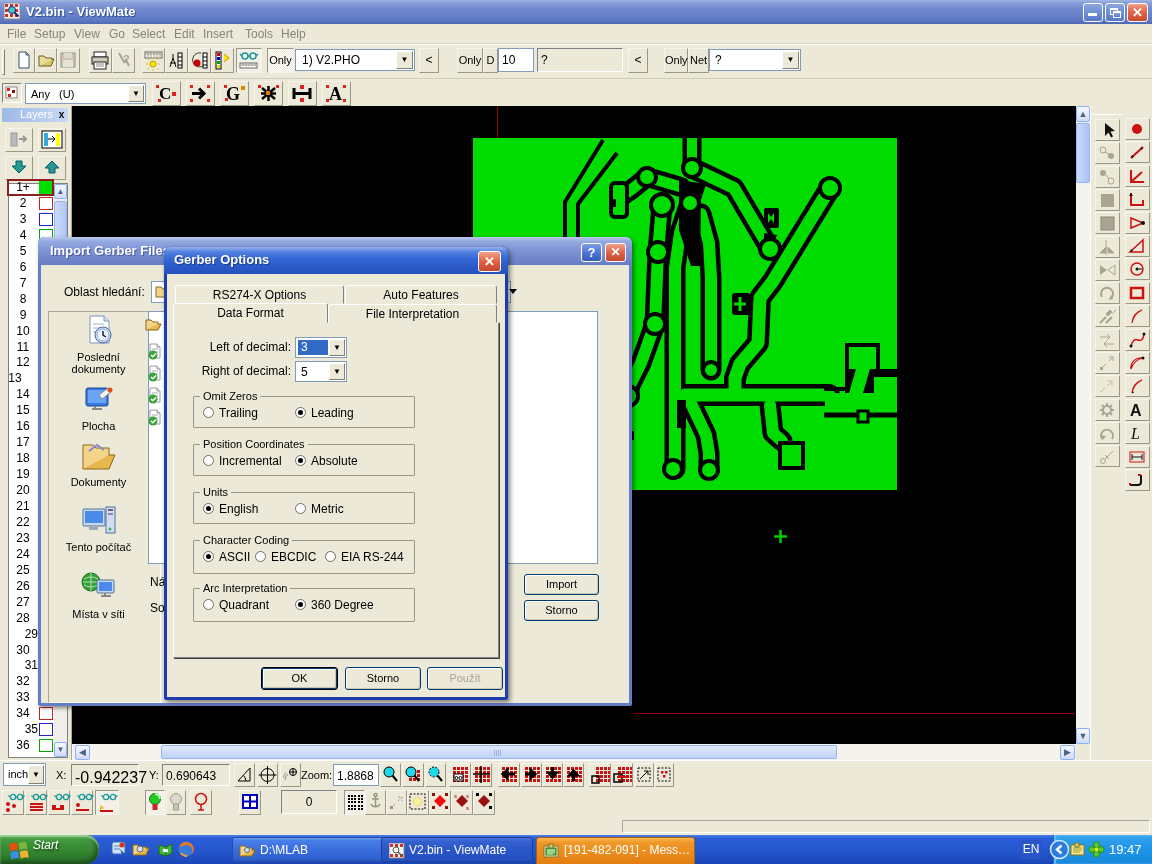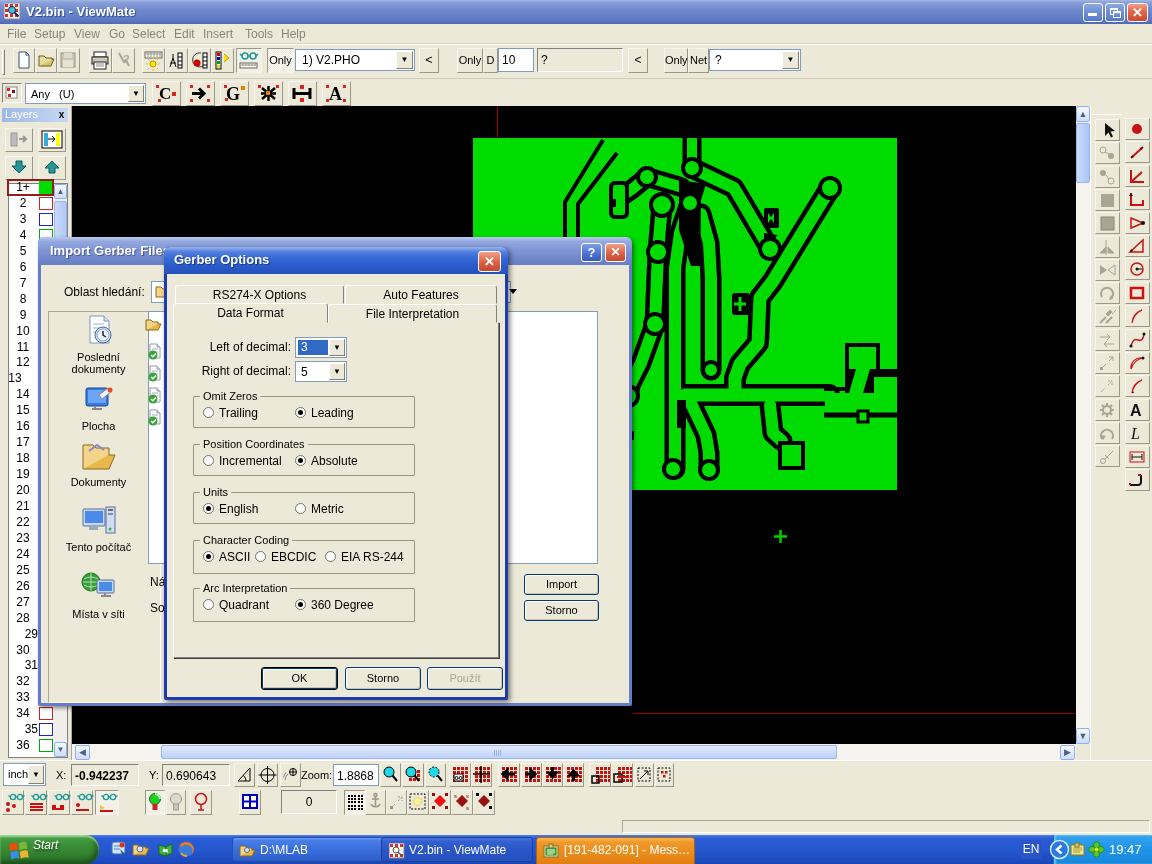--- a/index.html
+++ b/index.html
@@ -267,21 +267,21 @@
       <rect x="259" y="155" width="18" height="22" rx="3" fill="#000"></rect>
       <path d="M267 159 v14 M261 166 h12" stroke="#00dc00" stroke-width="3"></path>
     </svg>
   </div>
 
 <svg class="abs" style="left:774px;top:530px;" width="13" height="13">
     <path d="M6.5 0 V13 M0 6.5 H13" stroke="#00cc00" stroke-width="2.5"></path>
   </svg>
 
 <div class="abs" id="layerspanel" style="left:0;top:106px;width:72px;height:654px;background:#ece9d8;border-right:1px solid #aca899;">
-  <div class="abs" style="left:2px;top:2px;width:66px;height:14px;background:linear-gradient(90deg,#9db9e8,#c7d8f2);color:#fff;font-size:11px;padding-left:3px;">Layers</div>
+  <div class="abs" style="left:2px;top:2px;width:66px;height:14px;background:linear-gradient(90deg,#9db9e8,#c7d8f2);color:#fff;font-size:11px;padding-left:18px;">Layers</div>
   <div class="abs" style="left:56px;top:3px;width:11px;height:12px;color:#000;font-size:10px;font-weight:bold;text-align:center;line-height:11px;">x</div>
 
   <div class="tbtn" style="left:5px;top:22px;width:28px;height:24px;"><svg width="26" height="22">
         <g stroke="#999" fill="#bbb">
           <rect x="5" y="4" width="6" height="13"></rect>
           <path d="M13 10 h7 M17 7 l3 3 -3 3" stroke="#999" fill="none" stroke-width="2"></path>
         </g>
       </svg></div>
   <div class="tbtn" style="left:38px;top:22px;width:28px;height:24px;"><svg width="26" height="22">
         <rect x="3" y="2" width="20" height="17" fill="#fff" stroke="#000"></rect>
@@ -487,21 +487,21 @@
   <div style="position:absolute;right:1px;top:1px;width:15px;height:15px;background:linear-gradient(180deg,#f6f9ff,#cfdcf8);border:1px solid #8cb0f8;border-radius:2px;color:#4d6185;text-align:center;line-height:13px;font-size:9px;">▶</div>
 </div>
 
 <div class="abs" id="statusA" style="left:0;top:760px;width:1152px;height:28px;background:#ece9d8;border-top:1px solid #fff;">
   <div class="abs white-sunken" style="left:3px;top:2px;width:43px;height:23px;">
       <span style="position:absolute;left:4px;top:4px;">inch</span>
       <div style="position:absolute;right:1px;top:1px;width:16px;height:19px;background:#ece9d8;border:1px solid;border-color:#fff #808080 #808080 #fff;text-align:center;line-height:17px;font-size:8px;">▼</div>
     </div>
   <span class="abs" style="left:56px;top:8px;">X:</span>
   <div class="abs sunken" style="left:71px;top:3px;width:68px;height:22px;">
-      <span style="position:absolute;left:3px;top:4px;font-size:12px;font-weight:bold;">-0.942237</span>
+      <span style="position:absolute;left:3px;top:4px;font-size:16px;">-0.942237</span>
     </div>
   <span class="abs" style="left:149px;top:8px;">Y:</span>
   <div class="abs sunken" style="left:162px;top:3px;width:68px;height:22px;">
       <span style="position:absolute;left:3px;top:4px;font-size:12px;">0.690643</span>
     </div>
   <div class="tbtn" style="left:234px;top:2px;width:21px;height:24px;"><svg width="19" height="22">
         <path d="M3 17 L15 4 V17 z" fill="none" stroke="#000"></path>
         <path d="M11 17 a8 8 0 0 0 -2.5 -5.5" fill="none" stroke="#000"></path>
       </svg></div>
   <div class="tbtn" style="left:257px;top:2px;width:21px;height:24px;"><svg width="19" height="22">

